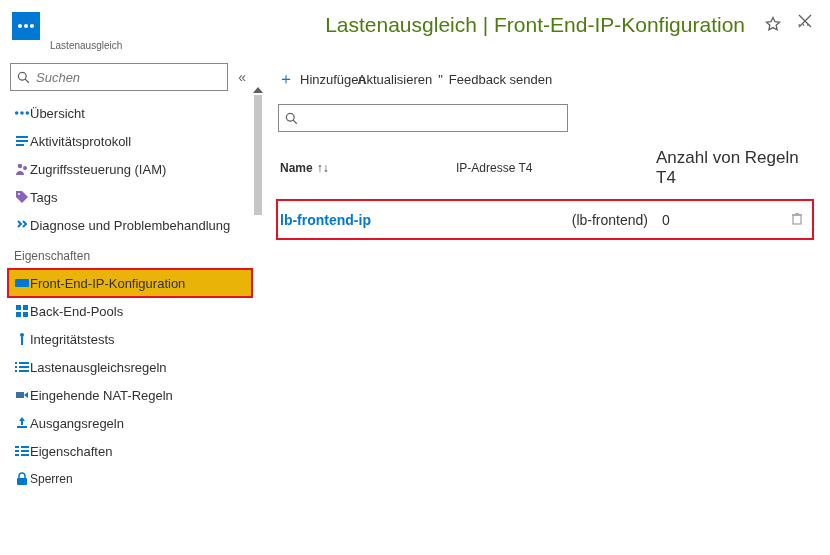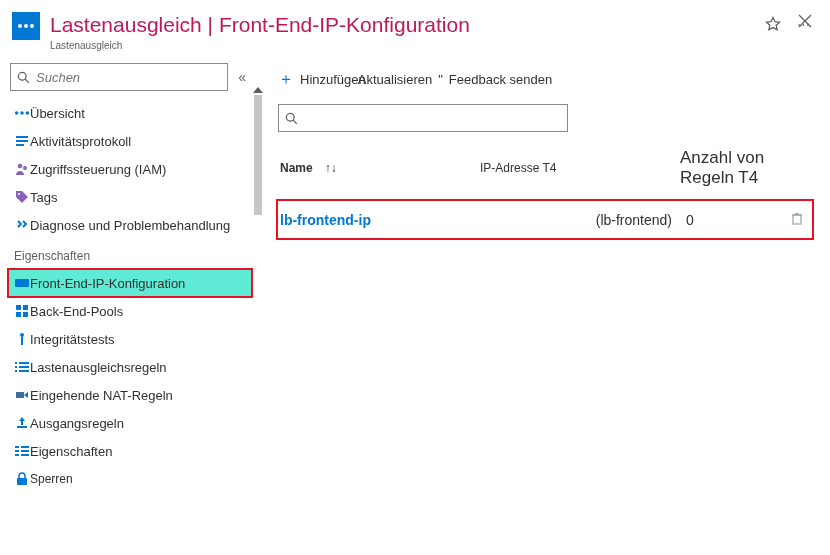--- a/index.html
+++ b/index.html
@@ -1,50 +1,50 @@
 <!DOCTYPE html>
 <html><head>
   <meta charset="utf-8">
   <style>
     * { box-sizing: border-box; margin: 0; padding: 0; }
     body { font-family: 'Segoe UI', Arial, sans-serif; font-size: 13px; color: #323130; width: 830px; height: 555px; overflow: hidden; background: #fff; }
     .header { display: flex; align-items: flex-start; padding: 12px 20px 8px 12px; }
     .header-icon { width: 28px; height: 28px; background: #0078d4; display: flex; align-items: center; justify-content: center; margin-right: 10px; flex-shrink: 0; }
     .header-icon svg { fill: #fff; }
     .header-title-block { flex: 1; }
-    .header-title { font-size: 21px; font-weight: 400; color: #be185d; line-height: 26px; }
+    .header-title { font-size: 21px; font-weight: 400; color: #4d7c0f; line-height: 26px; text-align: right; }
     .header-sub { font-size: 10px; color: #605e5c; margin-top: 2px; }
     .header-actions { display: flex; gap: 16px; align-items: center; margin-left: 20px; margin-top: 4px; }
     .star-icon, .more-icon, .close-icon { color: #605e5c; cursor: pointer; display: flex; align-items: center; }
     .close-icon { margin-left: auto; font-size: 18px; font-weight: 300; }
     .body { display: flex; height: calc(100% - 56px); }
     .sidebar { width: 260px; flex-shrink: 0; border-right: 0; padding: 4px 0; position: relative; }
     .search-row { display: flex; align-items: center; padding: 0 10px 8px 10px; gap: 6px; }
     .search-box { flex: 1; border: 1px solid #8a8886; height: 28px; display: flex; align-items: center; padding: 0 6px; }
     .search-box input { border: none; outline: none; font-size: 13px; color: #605e5c; flex: 1; background: transparent; font-style: italic; }
     .search-box svg { fill: #605e5c; margin-right: 6px; flex-shrink: 0; }
     .collapse-btn { color: #605e5c; font-size: 14px; padding: 4px; cursor: pointer; }
     .nav-item { display: flex; align-items: center; padding: 6px 12px 6px 14px; cursor: pointer; font-size: 13px; color: #323130; }
-    .nav-item.selected { background: #5eead4; text-align: right; }
+    .nav-item.selected { background: #eab308; text-align: right; }
     .nav-item .icon-wrap { width: 16px; height: 16px; display: flex; align-items: center; justify-content: center; flex-shrink: 0; }
     .nav-section { font-size: 12px; color: #605e5c; padding: 10px 14px 6px 14px; }
     .highlight-red { outline: 2.5px solid #e81123; outline-offset: -1px; margin: 0 8px; }
     .nav-item.highlight-red { padding-left: 6px; }
     .scrollbar-track { position: absolute; right: -4px; top: 28px; bottom: 0; width: 12px; }
     .scroll-up { width: 0; height: 0; border-left: 5px solid transparent; border-right: 5px solid transparent; border-bottom: 6px solid #605e5c; margin: 0 auto; }
     .scroll-thumb { width: 8px; height: 120px; background: #c8c6c4; margin: 2px auto; border-radius: 0; }
     .main { flex: 1; padding: 6px 18px; position: relative; }
     .toolbar { display: flex; align-items: center; gap: 4px; padding: 4px 0 14px 0; color: #323130; }
     .toolbar .tb { display: flex; align-items: center; gap: 6px; cursor: pointer; font-size: 13px; }
     .toolbar .plus { color: #0078d4; font-size: 16px; font-weight: 400; }
     .filter-box { border: 1px solid #8a8886; height: 28px; width: 290px; display: flex; align-items: center; padding: 0 6px; margin-bottom: 10px; }
     .filter-box input { border: none; outline: none; font-size: 13px; color: #605e5c; flex: 1; font-style: italic; }
     .filter-box svg { fill: #605e5c; margin-right: 6px; }
     .table-head { display: flex; align-items: center; padding: 6px 0 8px 2px; font-size: 12px; color: #323130; border-bottom: 1px solid transparent; }
-    .col-name { width: 200px; display: flex; align-items: center; gap: 12px; font-weight: 600; }
+    .col-name { width: 176px; display: flex; align-items: center; gap: 4px; font-weight: 600; }
     .col-ip   { width: 200px; }
     .col-rules{ flex: 1; }
     .sort-arrows { font-size: 12px; color: #323130; }
     .table-row-wrap { outline: 2.5px solid #e81123; padding: 2px 0; margin-top: 4px; }
     .table-row { display: flex; align-items: center; padding: 8px 2px; font-size: 14px; }
     .table-row .col-name a { color: #0078d4; text-decoration: none; }
     .table-row .col-ip { text-align: right; padding-right: 8px; }
     .trash { color: #a19f9d; margin-left: auto; margin-right: 6px; }
     .ic-blue { fill: #0078d4; }
     .ic-purple { fill: #8764b8; }

